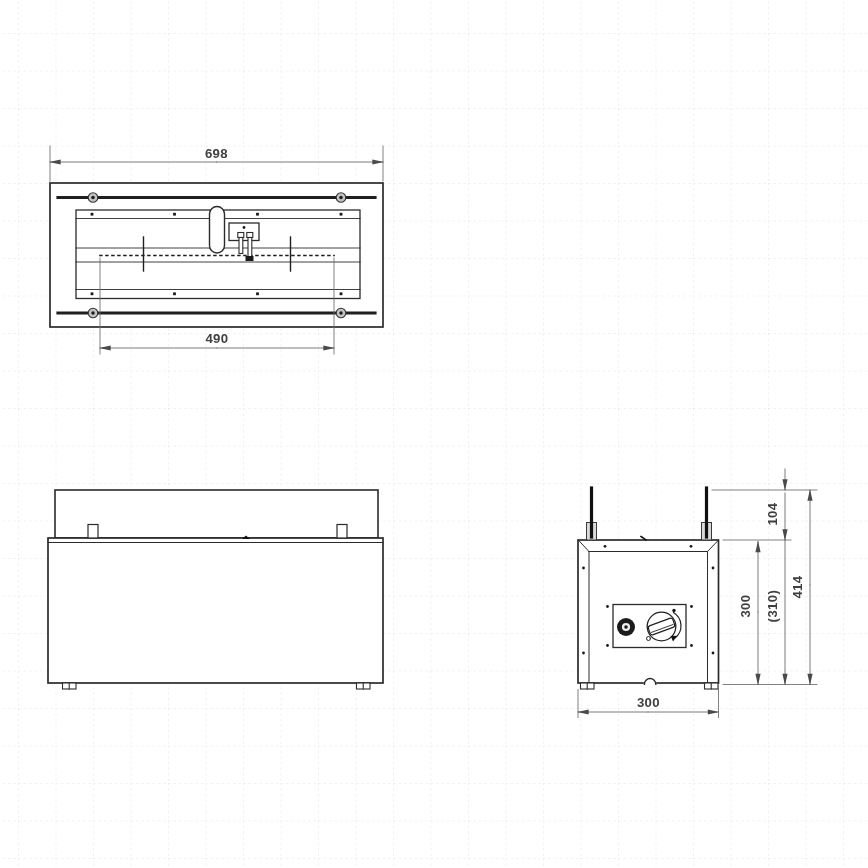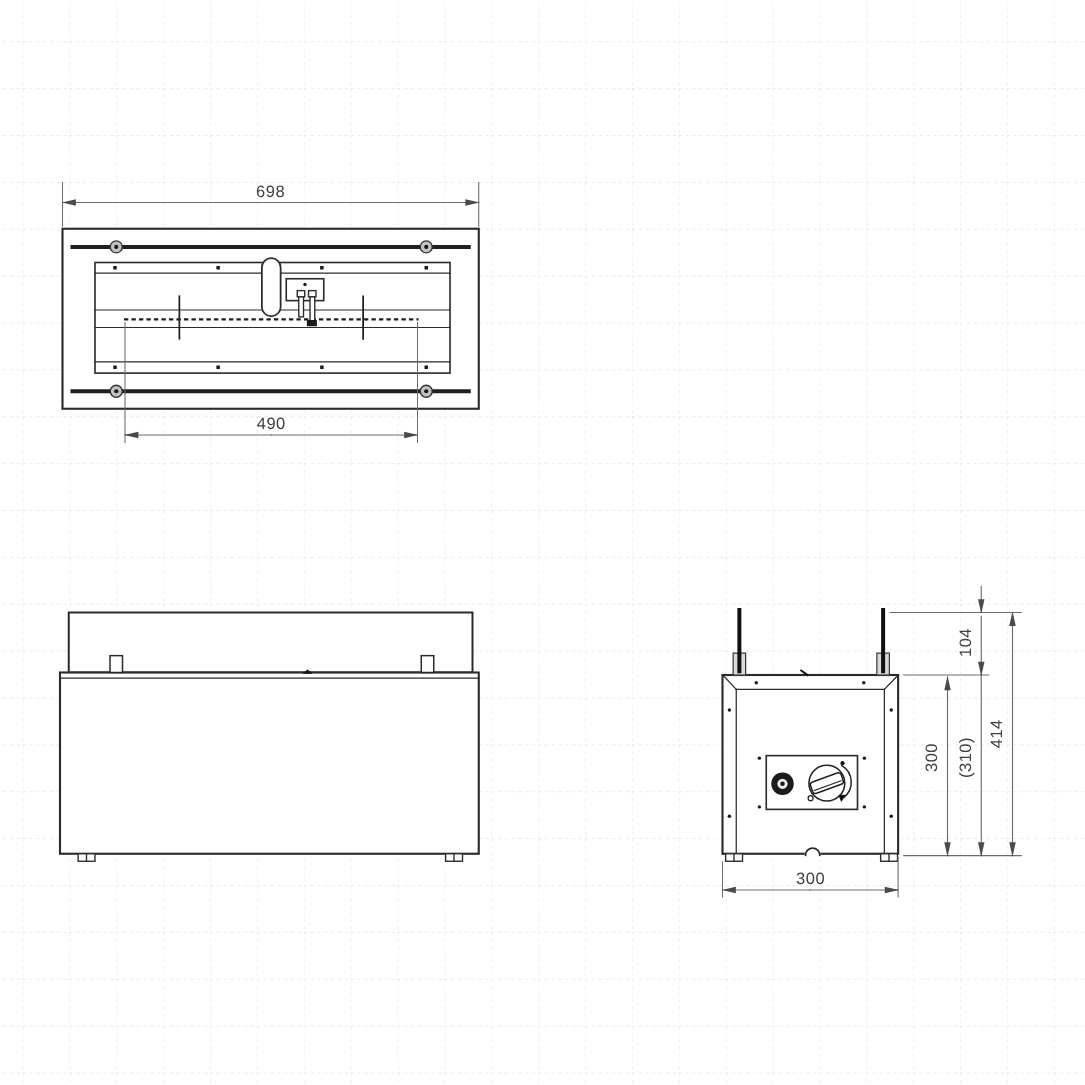--- a/index.html
+++ b/index.html
@@ -1,16 +1,16 @@
 <!DOCTYPE html>
 <html><head>
 <meta charset="utf-8">
 <style>
   html,body{margin:0;padding:0;background:#ffffff;}
-  #canvas{position:relative;width:868px;height:868px;background:#ffffff;overflow:hidden;}
+  #canvas{position:relative;width:868px;height:868px;background:#ffffff;overflow:hidden;font-weight:bold;}
   svg{display:block;}
   text{font-family:"Liberation Sans", sans-serif;fill:#3f3f3f;font-size:13.2px;letter-spacing:0.4px;}
 </style>
 </head>
 <body>
 
 <div id="canvas">
 <svg width="868" height="868" viewBox="0 0 868 868" xmlns="http://www.w3.org/2000/svg">
   <defs>
     <pattern id="grid" x="18" y="33" width="37.5" height="37.5" patternUnits="userSpaceOnUse">

